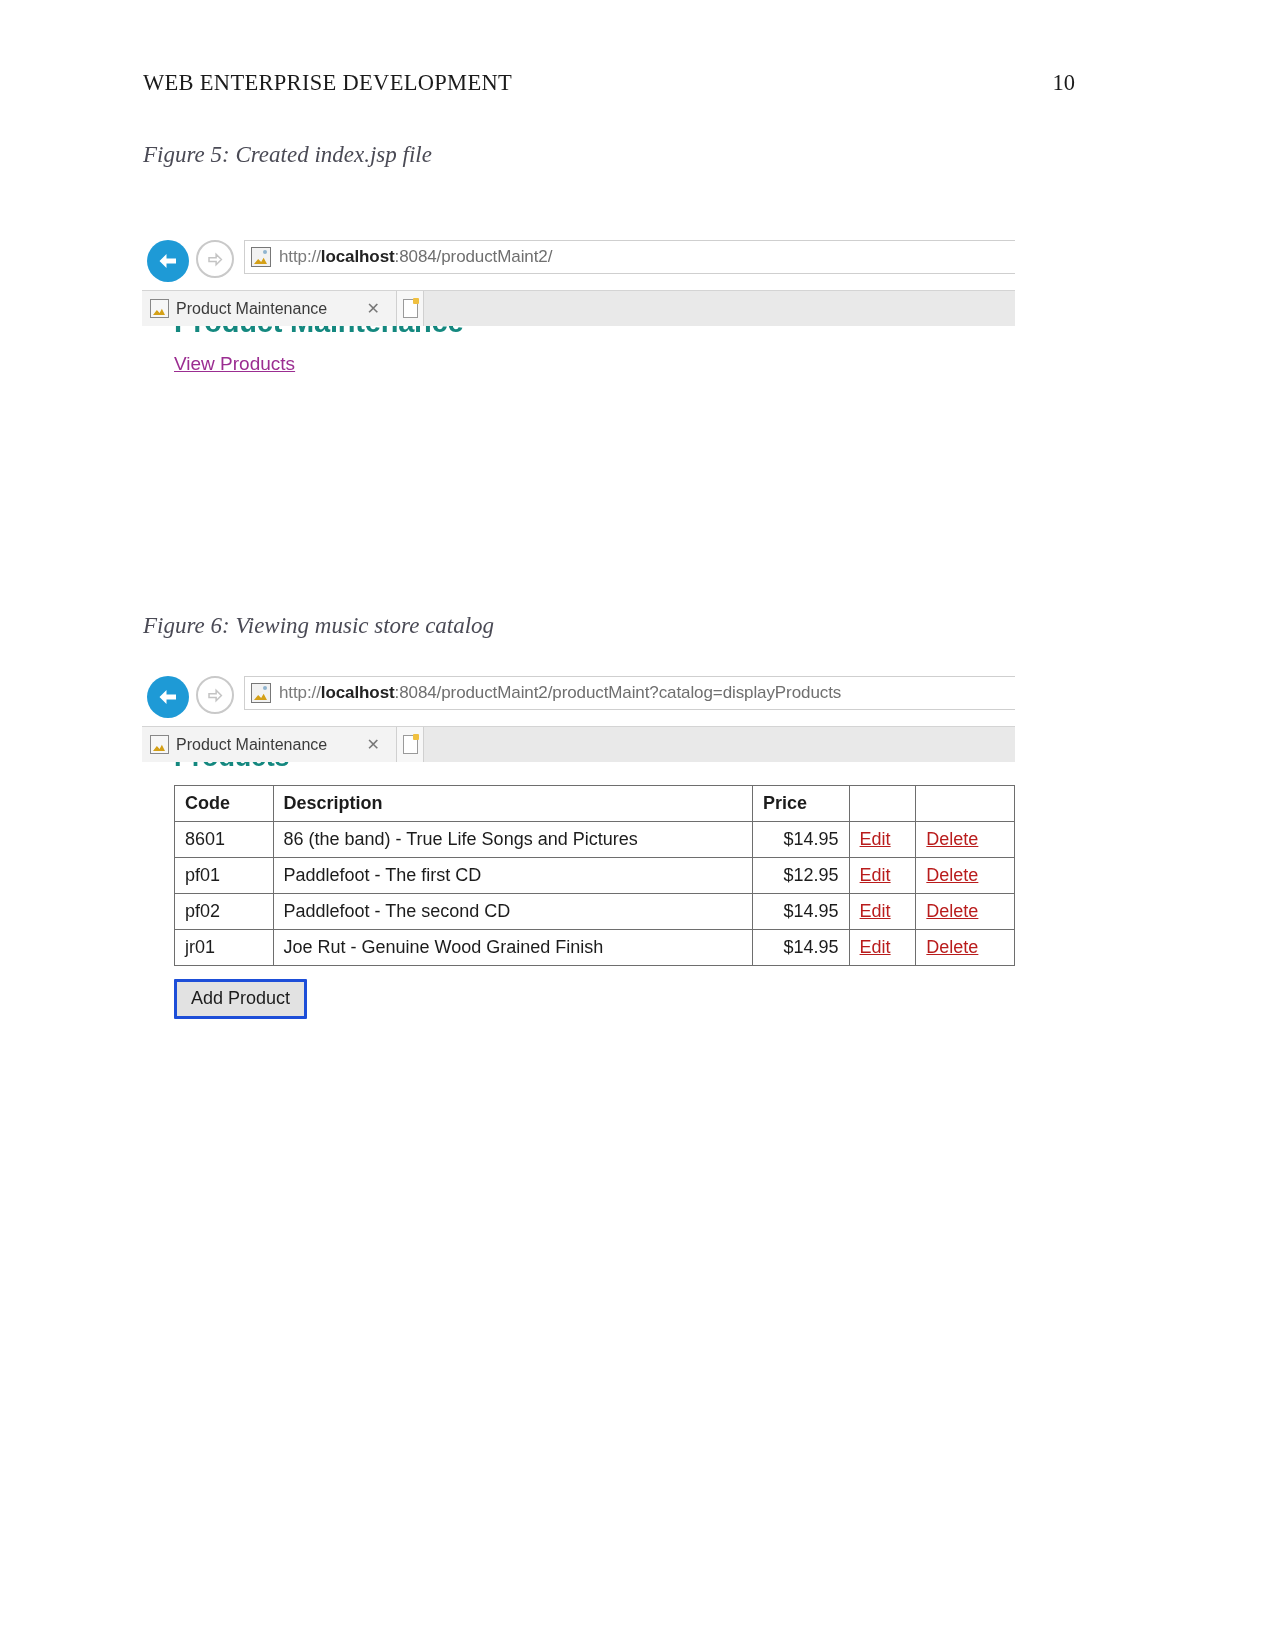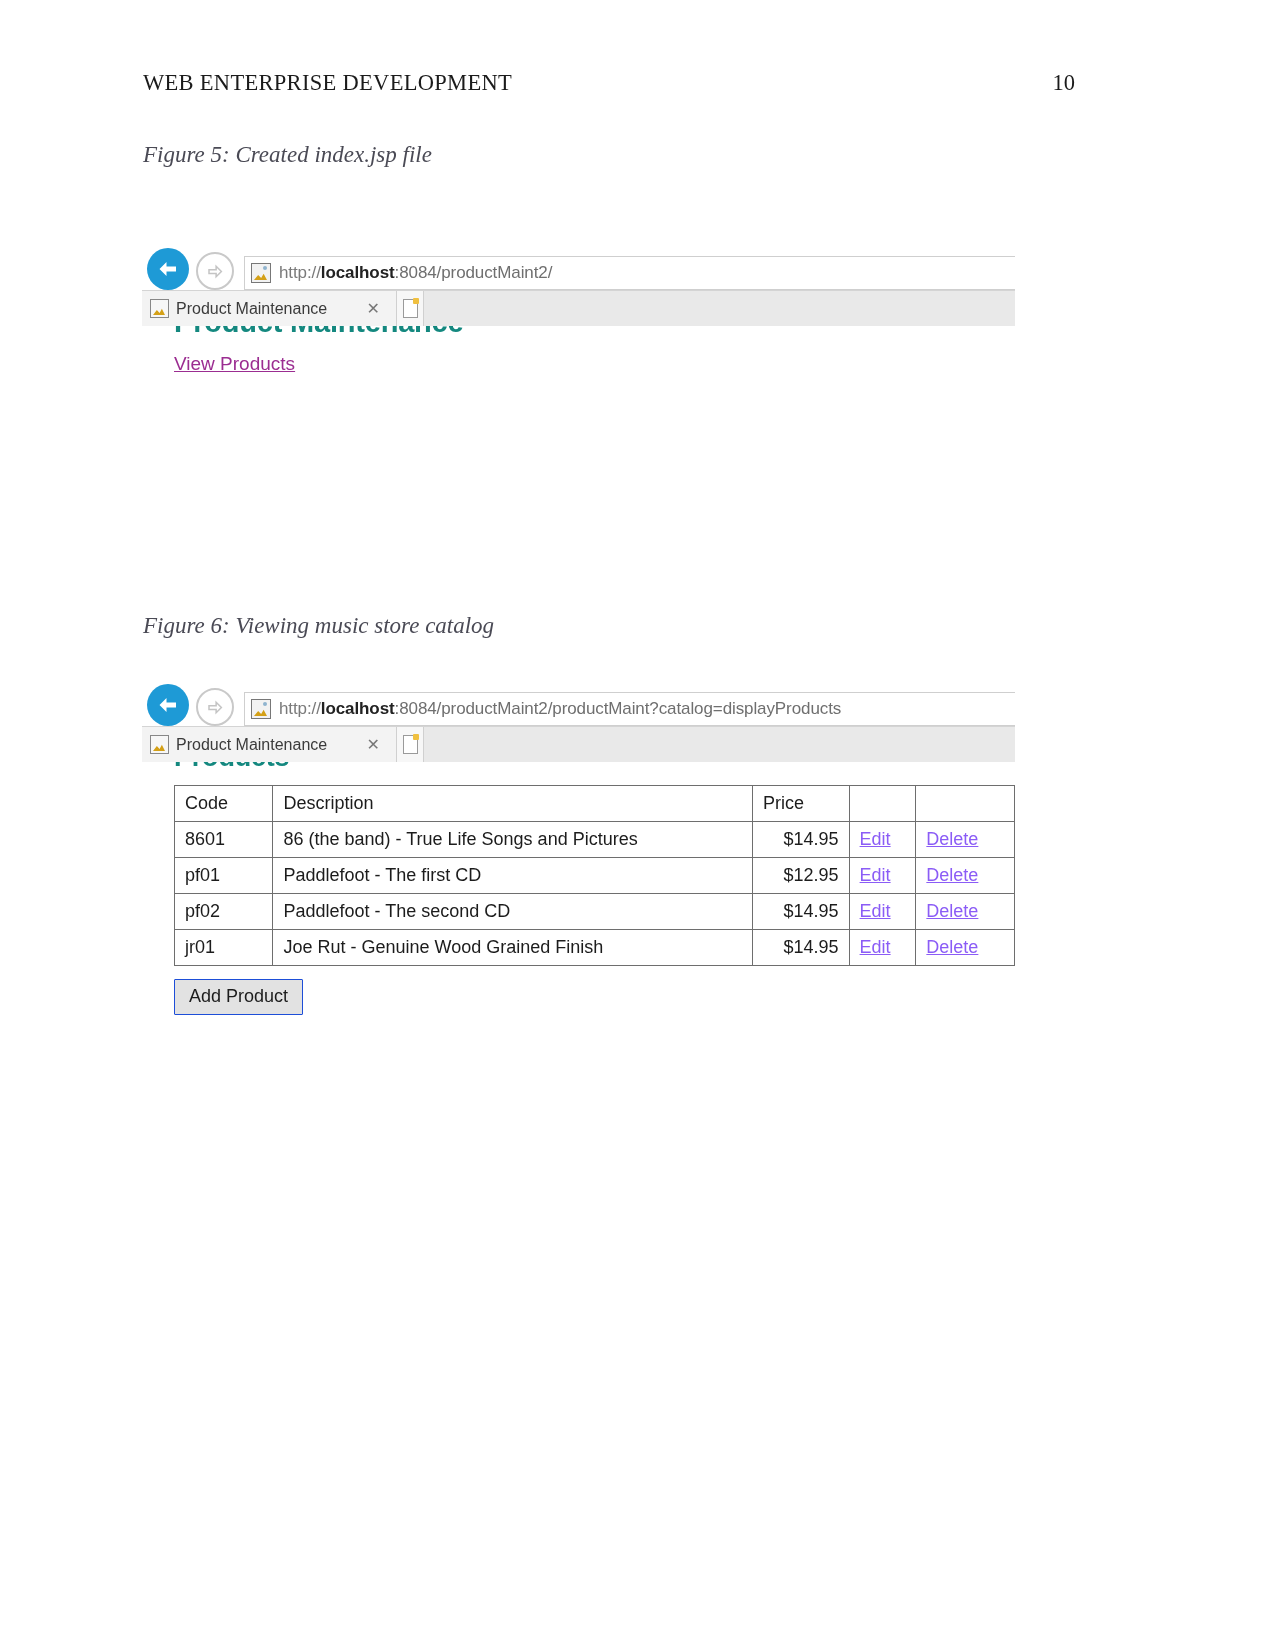--- a/index.html
+++ b/index.html
@@ -69,21 +69,21 @@
 
   .chrome-bar {
     position: relative;
     height: 50px;
     background: #ffffff;
   }
   .nav-row {
     position: relative;
     height: 50px;
     display: flex;
-    align-items: flex-end;
+    align-items: flex-start;
   }
   .back-btn {
     width: 42px; height: 42px;
     border-radius: 50%;
     background: #1e9ad6;
     margin-left: 5px;
     display: flex;
     align-items: center;
     justify-content: center;
     flex: none;
@@ -250,45 +250,45 @@
   table.products th,
   table.products td {
     border: 1px solid #6e6e6e;
     font-size: 18px;
     padding: 7px 10px;
     color: #1c1c1c;
     vertical-align: middle;
     background: #fff;
   }
   table.products th {
-    font-weight: normal;
+    font-weight: bold;
     text-align: left;
   }
   th.col-code   { width: 78px; }
   th.col-desc   { width: 460px; }
   th.col-price  { width: 76px; text-align: right; }
   th.col-edit   { width: 46px; }
   th.col-delete { width: 78px; }
   td.cell-code  { white-space: nowrap; }
   td.cell-desc  { white-space: nowrap; }
   td.cell-price { text-align: right; white-space: nowrap; }
   td.cell-action { text-align: left; }
   td.cell-action a {
-    color: #8b5cf6;
+    color: #b91c1c;
     text-decoration: underline;
     font-size: 18px;
   }
   .add-btn {
     margin-top: 13px;
     display: inline-block;
     font-family: "Liberation Sans", sans-serif;
     font-size: 18px;
     color: #1c1c1c;
     background: #e2e2e2;
-    border: 1px solid #1d4ed8;
+    border: 3px solid #1d4ed8;
     padding: 6px 14px 7px 14px;
     border-radius: 1px;
   }
 </style>
 </head>
 <body>
 
 <div class="page">
 
   <div class="running-head">

